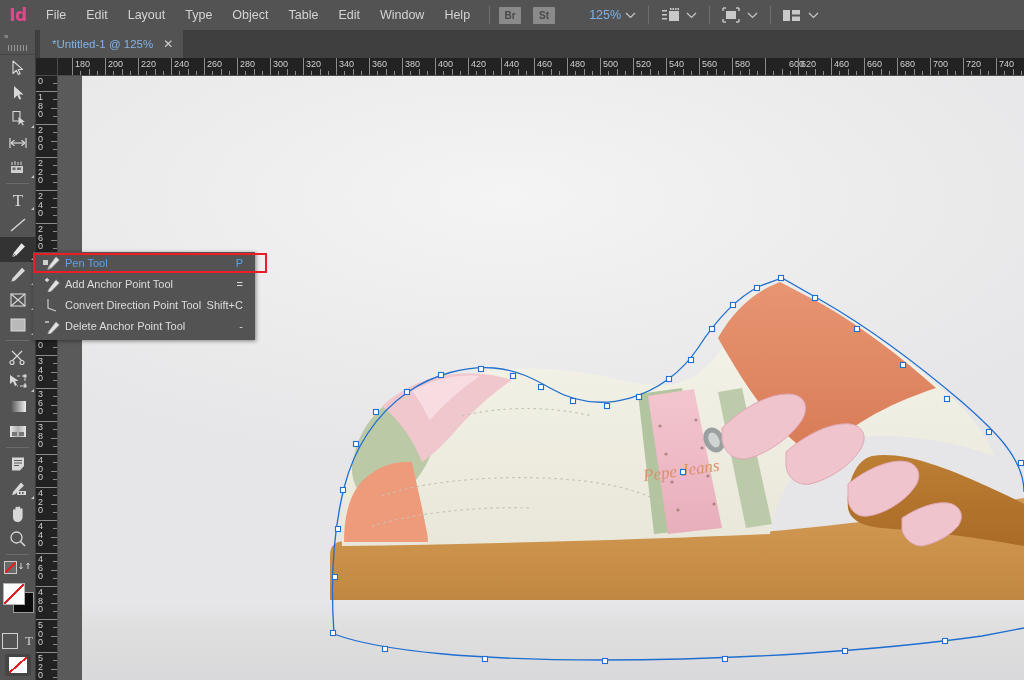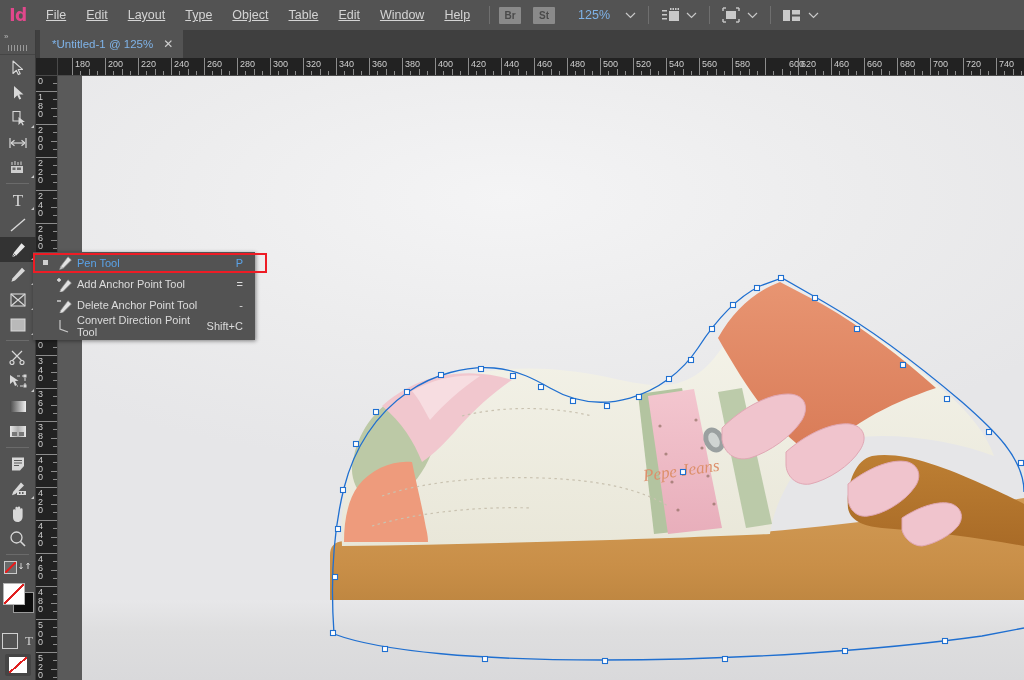--- a/index.html
+++ b/index.html
@@ -17,32 +17,32 @@
     position: absolute; left: 0; top: 0; width: 1024px; height: 30px;
     background: #535353; display: flex; align-items: center;
   }
   .id-logo {
     width: 36px; height: 30px; display: flex; align-items: center; justify-content: center;
     color: #e1488c; font-weight: bold; font-size: 17px; letter-spacing: -0.5px;
     font-family: "DejaVu Sans", sans-serif;
   }
   .menu-item {
     padding: 0 10px; height: 30px; line-height: 30px;
-    color: #d4d4d4; font-size: 12.5px; cursor: default; text-decoration: underline;
+    color: #d4d4d4; font-size: 12.5px; cursor: default;
   }
   .mb-sep {
     width: 1px; height: 18px; background: #6f6f6f; margin: 0 9px;
   }
   .sq-btn {
     width: 22px; height: 17px; background: #8a8a8a; color: #4a4a4a;
     font-size: 10px; font-weight: bold; display: flex; align-items: center;
     justify-content: center; border-radius: 1px; margin-right: 12px;
   }
   .zoom-val {
-    color: #7fb3e8; font-size: 12.5px; width: 54px; text-align: center;
+    color: #7fb3e8; font-size: 12.5px; width: 54px; text-align: right;
   }
   .chev {
     width: 18px; height: 20px; display: flex; align-items: center; justify-content: center;
   }
   .chev svg { display:block; }
   .tb-icon { width: 24px; height: 20px; display: flex; align-items: center; justify-content: center; }
 
   
   .tabbar {
     position: absolute; left: 36px; top: 30px; width: 988px; height: 28px;
@@ -171,21 +171,21 @@
     background: linear-gradient(to bottom, #e7e7e9 0%, #dededf 40%, #d9d9db 100%);
   }
 
   
   .flyout {
     position: absolute; left: 33px; top: 252px; width: 222px; height: 88px;
     background: #535353; box-shadow: 1px 1px 4px rgba(0,0,0,.45);
   }
   .fly-item {
     position: relative; height: 21px; display: flex; align-items: center;
-    color: #dcdcdc; font-size: 11px; padding-left: 12px;
+    color: #dcdcdc; font-size: 11px; 
   }
   .fly-item .bullet {
     position: absolute; left: 10px; top: 8px; width: 5px; height: 5px; background: #cfcfcf;
   }
   .fly-item .ficon {
     width: 24px; display: flex; align-items: center; justify-content: center;
   }
   .fly-item .flabel { flex: 1; }
   .fly-item .fkey { color: #dcdcdc; font-size: 11px; padding-right: 12px; }
   .fly-item.active .flabel, .fly-item.active .fkey { color: #5aa3e8; }
@@ -905,34 +905,34 @@
           <path d="M3 2 L3 6 M1 4 L5 4" stroke="#e2e2e2" stroke-width="1.3"></path>
         </svg>
       </span>
       <span class="flabel">Add Anchor Point Tool</span>
       <span class="fkey">=</span>
     </div>
 
     <div class="fly-item">
       <span class="ficon" style="margin-left:8px">
         <svg width="18" height="16" viewBox="0 0 18 16">
+          <path d="M4 2 L4 11 L12 14" fill="none" stroke="#c9c9c9" stroke-width="1.2"></path>
+        </svg>
+      </span>
+      <span class="flabel">Convert Direction Point Tool</span>
+      <span class="fkey">Shift+C</span>
+    </div>
+
+    <div class="fly-item">
+      <span class="ficon" style="margin-left:8px">
+        <svg width="18" height="16" viewBox="0 0 18 16">
           <path d="M12 3.8 L15.4 7 L7 15.4 L3.6 16.6 L4.8 13.2 Z" fill="#e2e2e2" stroke="#8d8d8d" stroke-width="0.7"></path>
           <path d="M1 4 L5 4" stroke="#e2e2e2" stroke-width="1.3"></path>
         </svg>
       </span>
       <span class="flabel">Delete Anchor Point Tool</span>
       <span class="fkey">-</span>
     </div>
-
-    <div class="fly-item">
-      <span class="ficon" style="margin-left:8px">
-        <svg width="18" height="16" viewBox="0 0 18 16">
-          <path d="M4 2 L4 11 L12 14" fill="none" stroke="#c9c9c9" stroke-width="1.2"></path>
-        </svg>
-      </span>
-      <span class="flabel">Convert Direction Point Tool</span>
-      <span class="fkey">Shift+C</span>
-    </div>
   </div>
 
   <div class="hl-box"></div>
 
 </div>
 
 </body></html>

